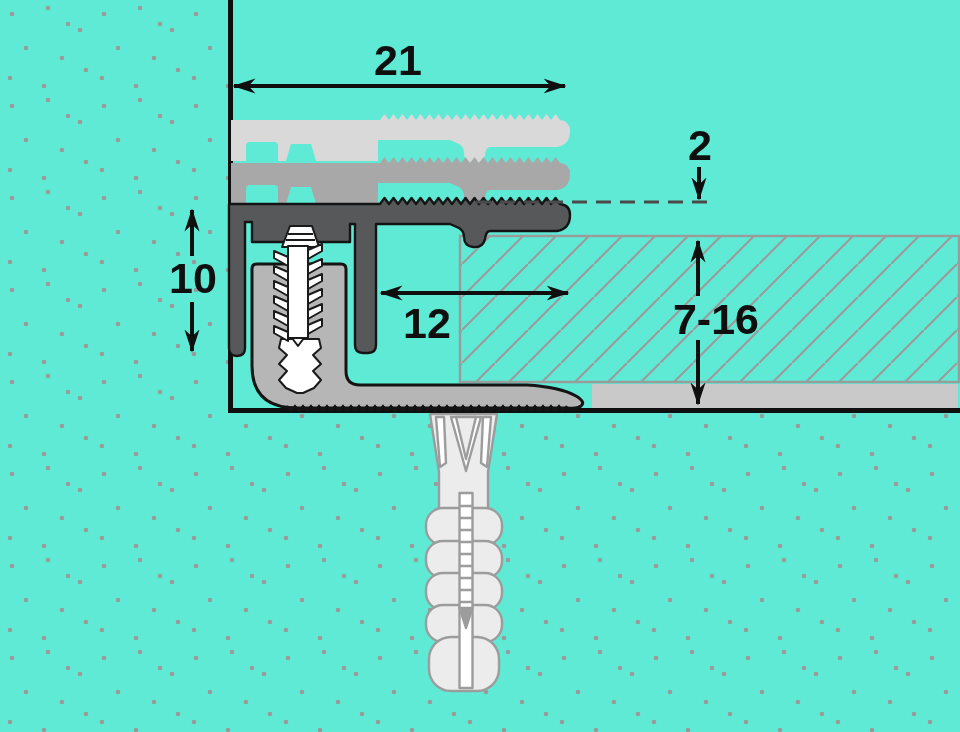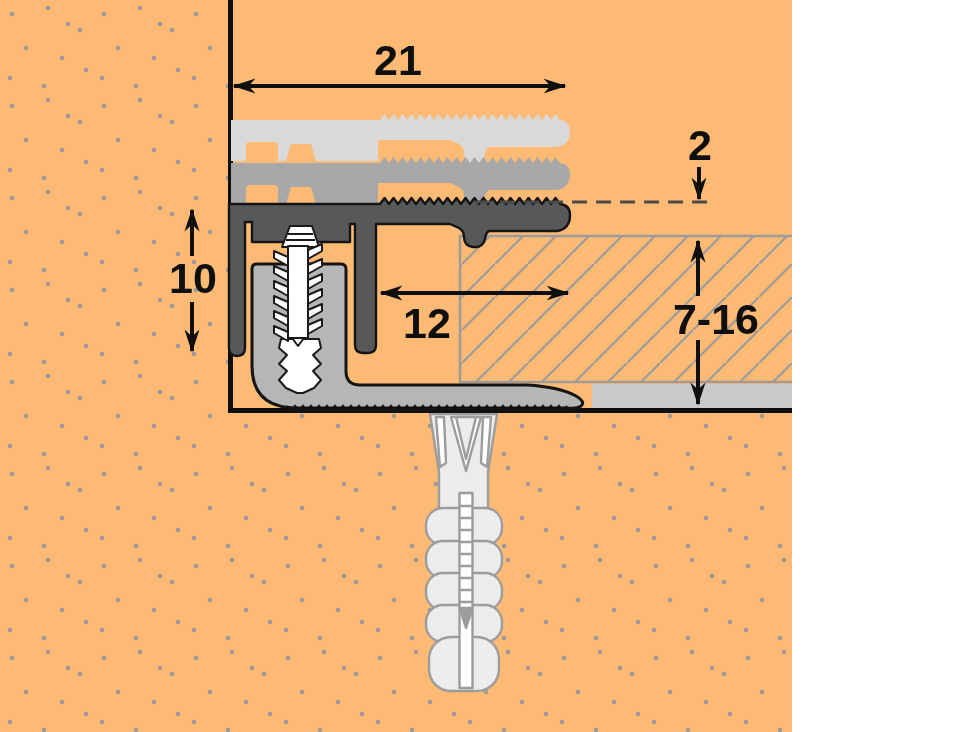--- a/index.html
+++ b/index.html
@@ -1,16 +1,16 @@
 <!DOCTYPE html>
 <html><head>
 <meta charset="utf-8">
 <style>
   html,body{margin:0;padding:0;background:#fff;}
-  .stage{position:relative;width:792px;height:732px;background:#fdba74;overflow:hidden;}
+  .stage{position:relative;width:960px;height:732px;background:#5eead4;overflow:hidden;}
   .stage svg{position:absolute;left:0;top:0;}
   svg text{font-family:"Liberation Sans",sans-serif;font-weight:700;font-size:43px;fill:#0f0f0f;}
   .ol{stroke:#141414;stroke-width:2.4;stroke-linejoin:round;}
   .ol3{stroke:#141414;stroke-width:3;stroke-linejoin:round;}
   .thin{stroke:#1a1a1a;stroke-width:2;stroke-linejoin:round;}
   .dimline{stroke:#0f0f0f;stroke-width:4;fill:none;}
   .dashline{stroke-width:3;fill:none;stroke-dasharray:15 9;}
   .hatchline{stroke-width:2.2;fill:none;}
   .anchor-ol{stroke:#9c9c9c;stroke-width:2.4;stroke-linejoin:round;}
   .covering{stroke-width:2.4;}

